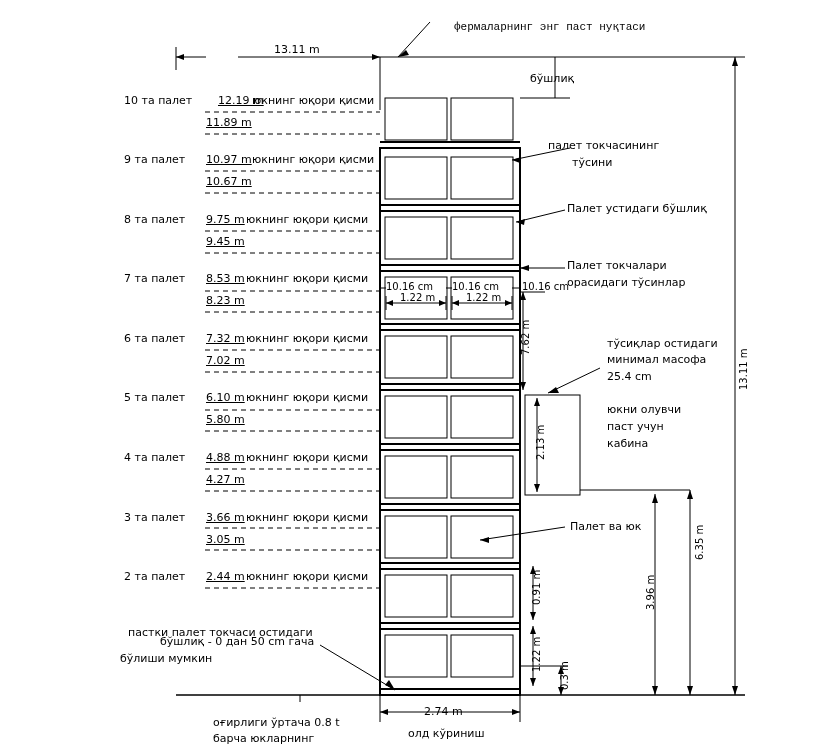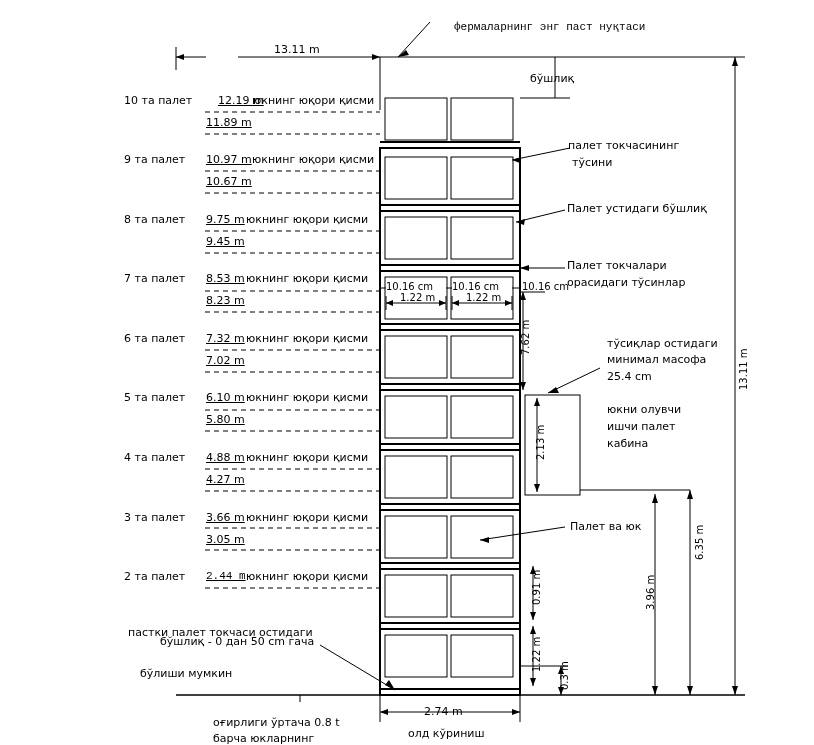--- a/index.html
+++ b/index.html
@@ -229,44 +229,44 @@
 <div class="lbl u" style="left:206px;top:451px;">4.88 m</div>
 <div class="lbl" style="left:246px;top:451px;">юкнинг юқори қисми</div>
 <div class="lbl u" style="left:206px;top:473px;">4.27 m</div>
 
 <div class="lbl" style="left:124px;top:511px;">3 та палет</div>
 <div class="lbl u" style="left:206px;top:511px;">3.66 m</div>
 <div class="lbl" style="left:246px;top:511px;">юкнинг юқори қисми</div>
 <div class="lbl u" style="left:206px;top:533px;">3.05 m</div>
 
 <div class="lbl" style="left:124px;top:570px;">2 та палет</div>
-<div class="lbl u" style="left:206px;top:570px;font-family:Liberation Mono, monospace;">2.44 m</div>
+<div class="lbl u" style="left:206px;top:570px;">2.44 m</div>
 <div class="lbl" style="left:246px;top:570px;">юкнинг юқори қисми</div>
 
-<div class="lbl" style="left:568px;top:139px;">палет токчасининг</div>
+<div class="lbl" style="left:548px;top:139px;">палет токчасининг</div>
 <div class="lbl" style="left:572px;top:156px;">тўсини</div>
 
 <div class="lbl" style="left:567px;top:202px;">Палет устидаги бўшлиқ</div>
 
 <div class="lbl" style="left:567px;top:259px;">Палет токчалари</div>
 <div class="lbl" style="left:567px;top:276px;">орасидаги тўсинлар</div>
 
 <div class="lbl" style="left:607px;top:337px;">тўсиқлар остидаги</div>
 <div class="lbl" style="left:607px;top:353px;">минимал масофа</div>
 <div class="lbl" style="left:607px;top:370px;">25.4 cm</div>
 
 <div class="lbl" style="left:607px;top:403px;">юкни олувчи</div>
-<div class="lbl" style="left:607px;top:420px;">ишчи палет</div>
+<div class="lbl" style="left:607px;top:420px;">паст учун</div>
 <div class="lbl" style="left:607px;top:437px;">кабина</div>
 
 <div class="lbl" style="left:570px;top:520px;">Палет ва юк</div>
 
 <div class="lbl" style="left:128px;top:618px;margin-top:8px;">пастки палет токчаси остидаги</div>
 <div class="lbl" style="left:128px;top:635px;margin-left:32px;">бўшлиқ - 0 дан 50 cm гача</div>
-<div class="lbl" style="left:140px;top:652px;margin-top:15px;">бўлиши мумкин</div>
+<div class="lbl" style="left:120px;top:652px;">бўлиши мумкин</div>
 
 <div class="lbl" style="left:213px;top:732px;text-align:right;">барча юкларнинг</div>
 <div class="lbl" style="left:213px;top:716px;">оғирлиги ўртача 0.8 t</div>
 
 <div class="lbl" style="left:424px;top:705px;">2.74 m</div>
 <div class="lbl" style="left:408px;top:727px;">олд кўриниш</div>
 
 <div class="lbl small" style="left:386px;top:281px;">10.16 cm</div>
 <div class="lbl small" style="left:452px;top:281px;">10.16 cm</div>
 <div class="lbl small" style="left:522px;top:281px;">10.16 cm</div>

